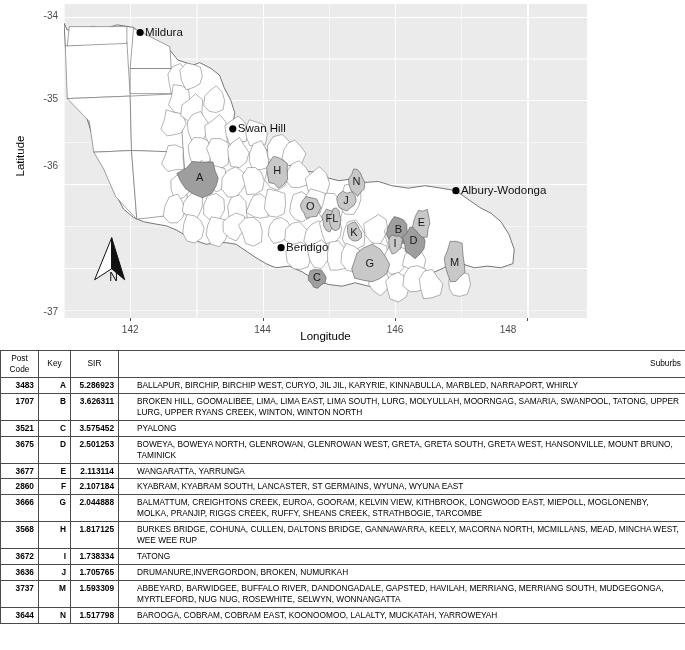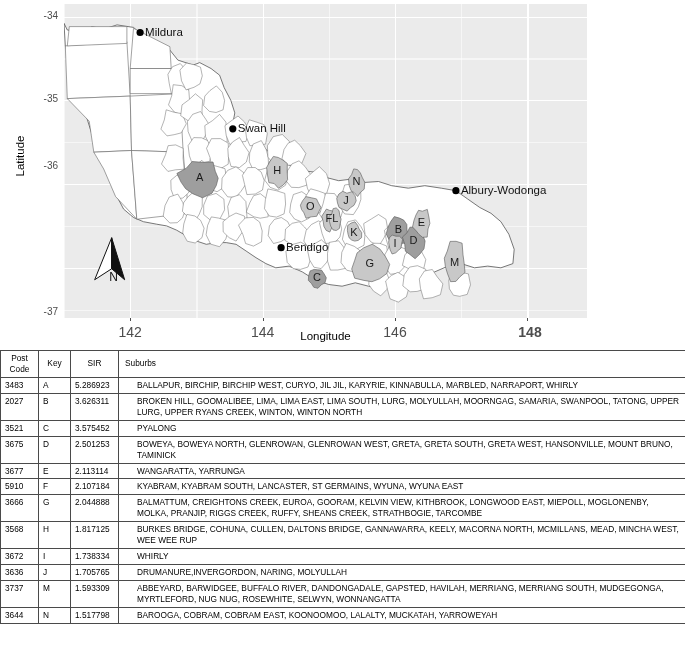--- a/index.html
+++ b/index.html
@@ -29,21 +29,21 @@
     position: absolute; right: 0; width: 40px; text-align: right;
     font-size: 10px; color: #4d4d4d;
   }
   .ytick-col { position: absolute; left: 18px; top: 0; width: 40px; height: 318px; }
   .ytick-mark {
     position: absolute; left: 60px; width: 3px; height: 1px; background: #4d4d4d;
   }
   .xtick-row { position: absolute; left: 0; top: 318px; width: 685px; height: 20px; }
   .xtick {
     position: absolute; width: 40px; text-align: center;
-    font-size: 14px; color: #4d4d4d; top: 6px;
+    font-size: 10px; color: #4d4d4d; top: 6px;
   }
   .xtick-mark { position: absolute; top: 0px; width: 1px; height: 3px; background: #4d4d4d; }
 
   #panel {
     position: absolute; left: 64px; top: 4px; width: 523px; height: 314px;
     background: #ebebeb; overflow: hidden;
   }
   .grid-v { position: absolute; top: 0; bottom: 0; width: 1.2px; background: #ffffff; }
   .grid-h { position: absolute; left: 0; right: 0; height: 1.2px; background: #ffffff; }
   .grid-v.minor, .grid-h.minor { opacity: 0.55; }
@@ -67,22 +67,22 @@
     border-collapse: collapse; width: 685px;
     font-size: 8.3px; color: #000;
     table-layout: fixed;
   }
   table, th, td { border: 1px solid #4a4a4a; }
   th, td { padding: 2px 4px; vertical-align: top; line-height: 1.32; }
   thead th { font-weight: normal; text-align: center; height: 26px; vertical-align: middle; }
   th.c-post { width: 38px; }
   th.c-key  { width: 32px; }
   th.c-sir  { width: 48px; }
-  th.c-sub  { width: 567px; text-align: left; padding-left: 6px; }
-  td.c-post, td.c-key, td.c-sir { text-align: left; }
+  th.c-sub  { width: 567px; text-align: right; padding-left: 6px; }
+  td.c-post, td.c-key, td.c-sir { text-align: right; font-weight: bold; }
   td.c-sub { text-align: left; padding-left: 18px; }
 </style>
 </head>
 <body>
 
 <div id="root">
 
   <div id="figure">
 
     <div class="y-axis-title">Latitude</div>
@@ -96,21 +96,21 @@
         <div class="ytick" style="top: 260.76px; margin-top: 45px;">-37</div>
         <div class="ytick-mark" style="top: 267.76px;"></div>
       </div>
     <div class="xtick-row" id="xticks">
         <div class="xtick" style="left: 110.203px;">142</div>
         <div class="xtick-mark" style="left: 130.203px;"></div>
         <div class="xtick" style="left: 242.608px;">144</div>
         <div class="xtick-mark" style="left: 262.608px;"></div>
         <div class="xtick" style="left: 375.013px;">146</div>
         <div class="xtick-mark" style="left: 395.013px;"></div>
-        <div class="xtick" style="left: 510px; font-weight: bold;">148</div>
+        <div class="xtick" style="left: 488px;">148</div>
         <div class="xtick-mark" style="left: 527.418px;"></div>
       </div>
     <div class="x-axis-title">Longitude</div>
 
     <div id="panel">
 
       <div id="gridlines">
           <div class="grid-v" style="left: 66.2025px;"></div>
           <div class="grid-v" style="left: 198.608px;"></div>
           <div class="grid-v" style="left: 331.013px;"></div>
@@ -259,21 +259,21 @@
         </tr>
       </thead>
       <tbody id="tbody">
           <tr>
             <td class="c-post">3483</td>
             <td class="c-key">A</td>
             <td class="c-sir">5.286923</td>
             <td class="c-sub">BALLAPUR, BIRCHIP, BIRCHIP WEST, CURYO, JIL JIL, KARYRIE, KINNABULLA, MARBLED, NARRAPORT, WHIRLY</td>
           </tr>
           <tr>
-            <td class="c-post">2027</td>
+            <td class="c-post">1707</td>
             <td class="c-key">B</td>
             <td class="c-sir">3.626311</td>
             <td class="c-sub">BROKEN HILL, GOOMALIBEE, LIMA, LIMA EAST, LIMA SOUTH, LURG, MOLYULLAH, MOORNGAG, SAMARIA, SWANPOOL, TATONG, UPPER LURG, UPPER RYANS CREEK, WINTON, WINTON NORTH</td>
           </tr>
           <tr>
             <td class="c-post">3521</td>
             <td class="c-key">C</td>
             <td class="c-sir">3.575452</td>
             <td class="c-sub">PYALONG</td>
           </tr>
@@ -283,48 +283,48 @@
             <td class="c-sir">2.501253</td>
             <td class="c-sub">BOWEYA, BOWEYA NORTH, GLENROWAN, GLENROWAN WEST, GRETA, GRETA SOUTH, GRETA WEST, HANSONVILLE, MOUNT BRUNO, TAMINICK</td>
           </tr>
           <tr>
             <td class="c-post">3677</td>
             <td class="c-key">E</td>
             <td class="c-sir">2.113114</td>
             <td class="c-sub">WANGARATTA, YARRUNGA</td>
           </tr>
           <tr>
-            <td class="c-post">5910</td>
+            <td class="c-post">2860</td>
             <td class="c-key">F</td>
             <td class="c-sir">2.107184</td>
             <td class="c-sub">KYABRAM, KYABRAM SOUTH, LANCASTER, ST GERMAINS, WYUNA, WYUNA EAST</td>
           </tr>
           <tr>
             <td class="c-post">3666</td>
             <td class="c-key">G</td>
             <td class="c-sir">2.044888</td>
             <td class="c-sub">BALMATTUM, CREIGHTONS CREEK, EUROA, GOORAM, KELVIN VIEW, KITHBROOK, LONGWOOD EAST, MIEPOLL, MOGLONENBY, MOLKA, PRANJIP, RIGGS CREEK, RUFFY, SHEANS CREEK, STRATHBOGIE, TARCOMBE</td>
           </tr>
           <tr>
             <td class="c-post">3568</td>
             <td class="c-key">H</td>
             <td class="c-sir">1.817125</td>
             <td class="c-sub">BURKES BRIDGE, COHUNA, CULLEN, DALTONS BRIDGE, GANNAWARRA, KEELY, MACORNA NORTH, MCMILLANS, MEAD, MINCHA WEST, WEE WEE RUP</td>
           </tr>
           <tr>
             <td class="c-post">3672</td>
             <td class="c-key">I</td>
             <td class="c-sir">1.738334</td>
-            <td class="c-sub">WHIRLY</td>
+            <td class="c-sub">TATONG</td>
           </tr>
           <tr>
             <td class="c-post">3636</td>
             <td class="c-key">J</td>
             <td class="c-sir">1.705765</td>
-            <td class="c-sub">DRUMANURE,INVERGORDON, NARING, MOLYULLAH</td>
+            <td class="c-sub">DRUMANURE,INVERGORDON, BROKEN, NUMURKAH</td>
           </tr>
           <tr>
             <td class="c-post">3737</td>
             <td class="c-key">M</td>
             <td class="c-sir">1.593309</td>
             <td class="c-sub">ABBEYARD, BARWIDGEE, BUFFALO RIVER, DANDONGADALE, GAPSTED, HAVILAH, MERRIANG, MERRIANG SOUTH, MUDGEGONGA, MYRTLEFORD, NUG NUG, ROSEWHITE, SELWYN, WONNANGATTA</td>
           </tr>
           <tr>
             <td class="c-post">3644</td>
             <td class="c-key">N</td>

